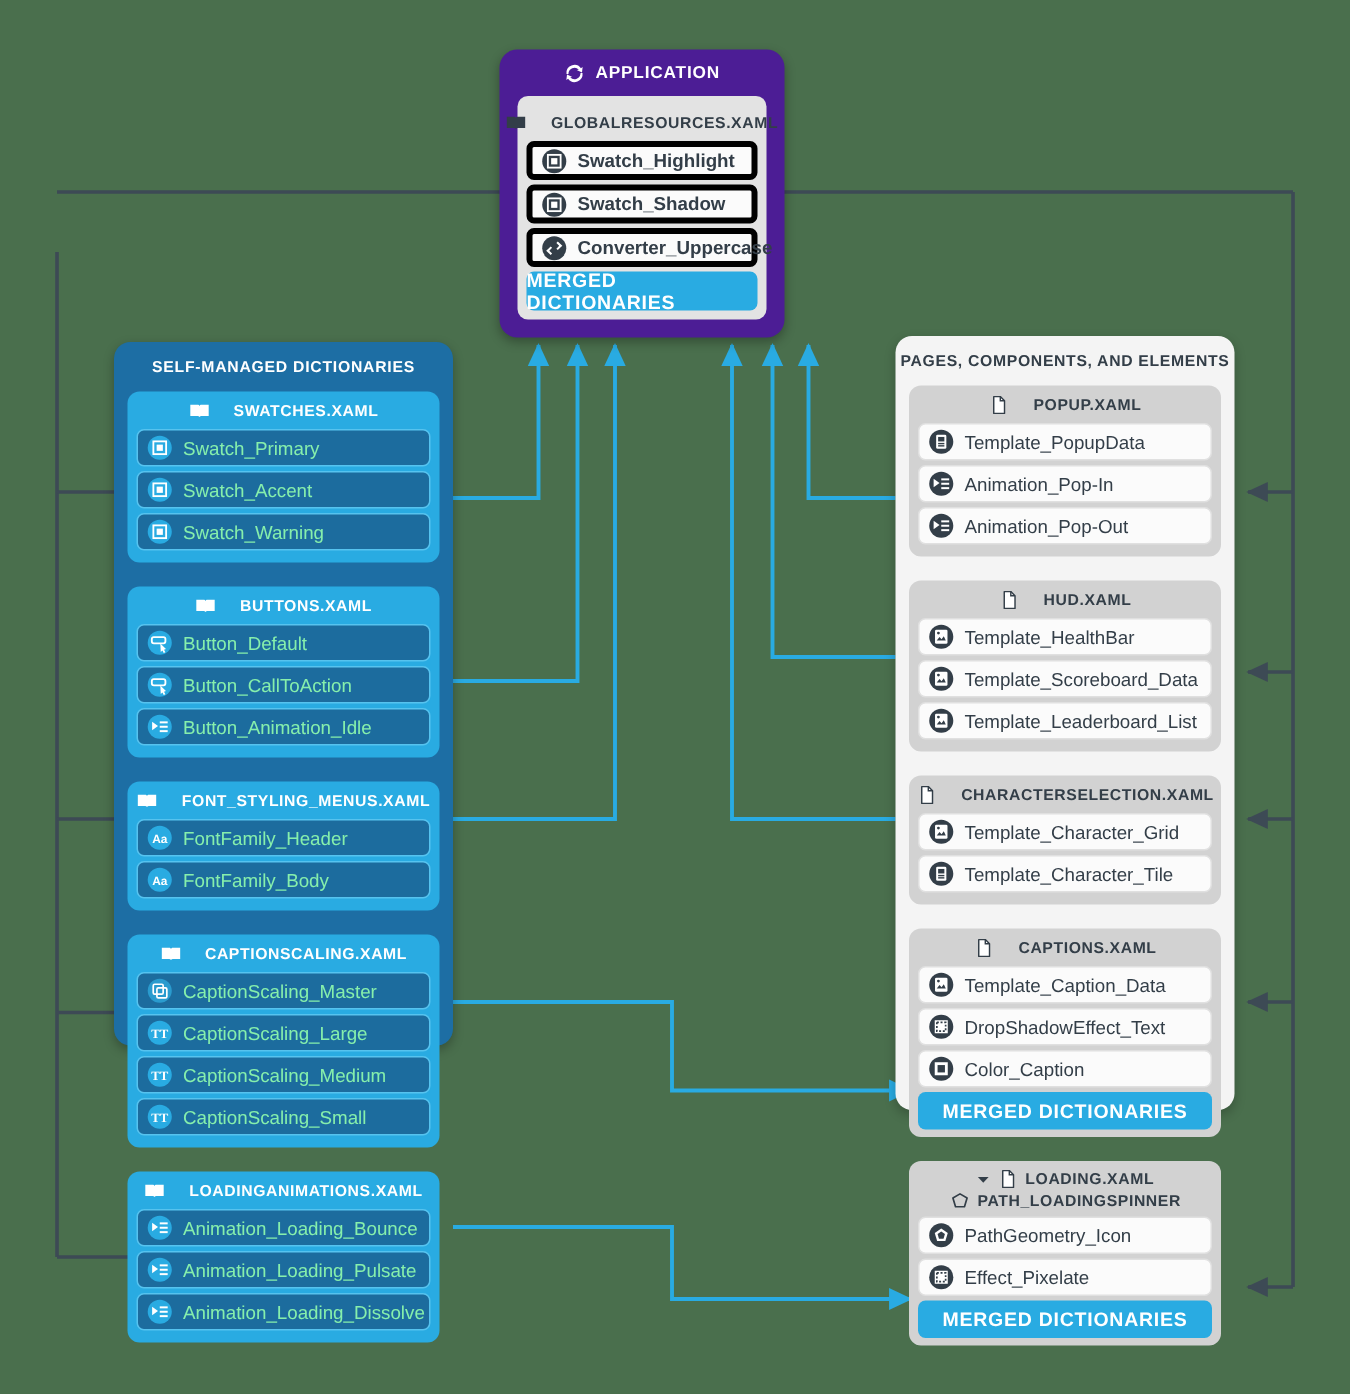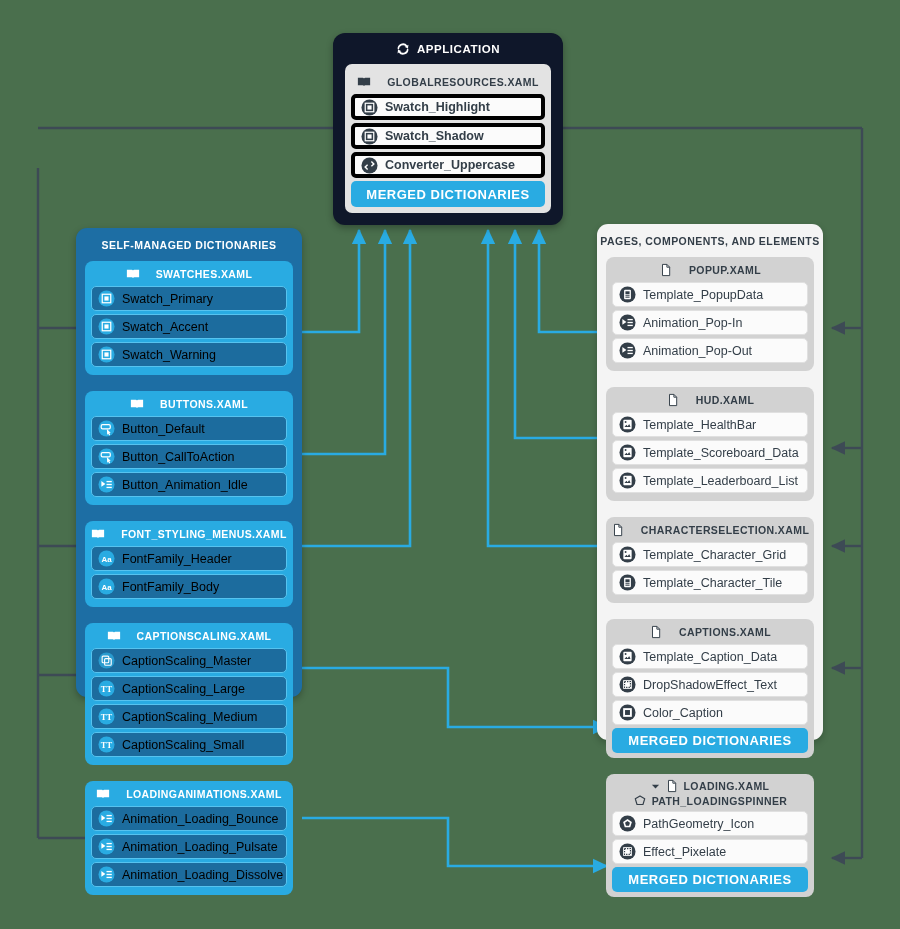--- a/index.html
+++ b/index.html
@@ -12,22 +12,22 @@
   #stage { position: relative; width: 900px; height: 929px; }
 
   
   #wires { position: absolute; left: 0; top: 0; width: 900px; height: 929px; }
 
   
   .panel { position: absolute; border-radius: 11px; }
 
   
   #app-panel {
-    left: 333px; top: 33px; width: 230px; height: 192px;
-    background: #0f172a; border-radius: 12px;
+    left: 333px; top: 33px; width: 190px; height: 192px;
+    background: #4c1d95; border-radius: 12px;
     box-shadow: 0 3px 7px rgba(0,0,0,.30);
   }
   #app-title {
     display: flex; align-items: center; justify-content: center; gap: 7px;
     height: 31px; color: #ffffff;
     font-size: 11.5px; font-weight: bold; letter-spacing: .55px;
   }
   #app-inner {
     margin: 0 12px; background: #e3e3e3; border-radius: 7px;
     padding: 5px 6px 6px 6px;
@@ -69,21 +69,21 @@
   .group.grey .g-head { color: #333e48; }
   .g-head.two-line { height: auto; flex-direction: column; gap: 1px; padding: 5px 0 3px; }
   .g-head .hl { display: flex; align-items: center; gap: 5px; }
 
   
   .row {
     display: flex; align-items: center; gap: 7px;
     height: 25px; margin: 0 6px 3px 6px; border-radius: 5px;
     padding-left: 6px; font-size: 12.5px;
   }
-  .group.blue .row { background: #1c6c9e; color: #000000; border: 1px solid #56c3ef; }
+  .group.blue .row { background: #1c6c9e; color: #86efac; border: 1px solid #56c3ef; }
   .group.grey .row { background: #fbfbfb; color: #333e48; border: 1px solid #e0e0e0; }
   #app-inner .row { background: #fbfbfb; color: #333e48; border: 4px solid #000000;
                     margin: 0 0 3px 0; height: 26px; font-weight: bold; }
 
   .merged {
     display: flex; align-items: center; justify-content: center;
     height: 25px; margin: 3px 6px 0 6px; border-radius: 5px;
     background: #29abe2; color: #ffffff;
     font-size: 13px; font-weight: bold; letter-spacing: .5px;
   }

